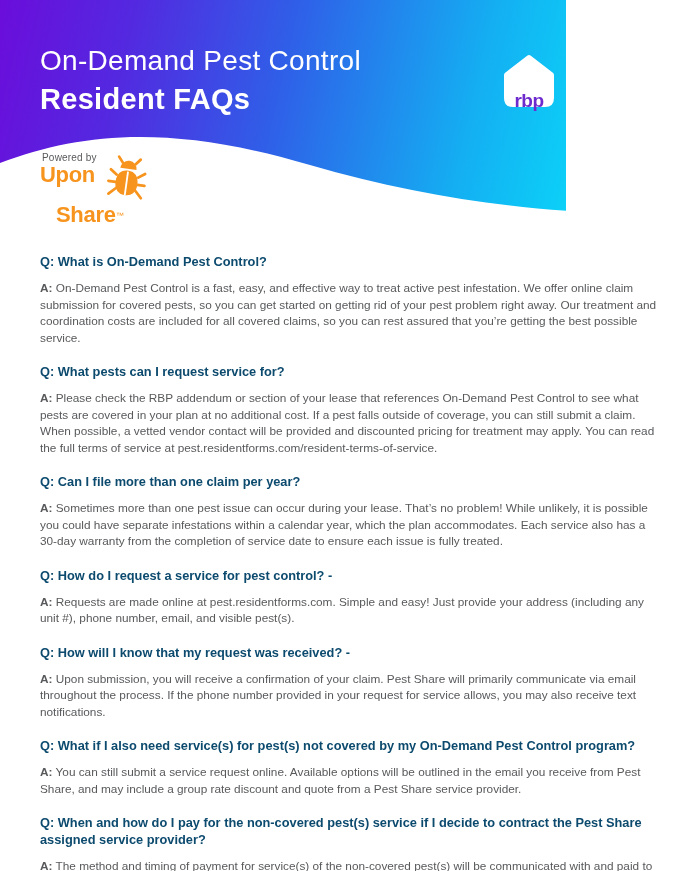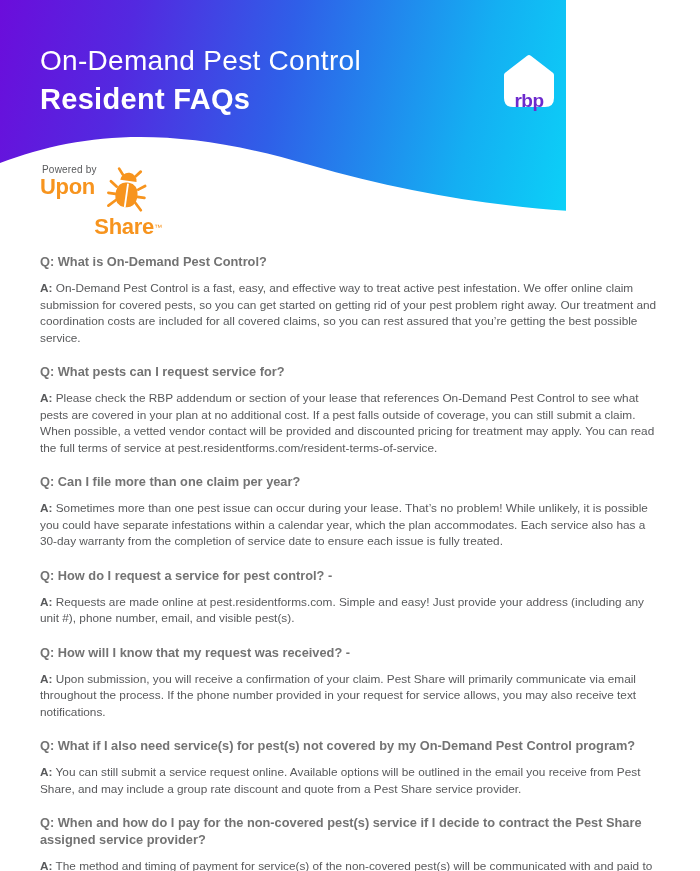--- a/index.html
+++ b/index.html
@@ -28,32 +28,32 @@
     color: #6d2acd; font-size: 19px; font-weight: 700; letter-spacing: -0.5px;
   }
   .sn-block { margin-left: 9px; color: #ffffff; position: relative; top: -4px; }
   .sn-by { font-size: 8px; vertical-align: top; position: relative; top: 2px; margin-right: 2px; }
   .sn-lines { display: inline-block; text-align: right; }
   .sn-line { font-size: 17px; font-weight: 700; line-height: 15px; letter-spacing: -0.3px; }
 
   .wave { position: absolute; left: 0; bottom: 0; width: 700px; height: 125px; display: block; }
 
   
-  .pestshare { position: absolute; left: 40px; top: 164px; width: 160px; height: 70px; }
+  .pestshare { position: absolute; left: 40px; top: 152px; width: 160px; height: 70px; }
   .powered-by { color: #58595b; font-size: 10px; letter-spacing: 0.2px; margin-left: 2px; }
   .ps-line1 { display: flex; align-items: flex-start; }
   .ps-word { color: #f7941e; font-weight: 700; font-size: 22px; line-height: 23px; letter-spacing: -0.3px; }
-  .ps-share { margin-left: 16px; text-align: center; }
+  .ps-share { margin-left: 16px; }
   .ps-tm { font-size: 8px; vertical-align: top; position: relative; top: 1px; font-weight: 400; }
   .bug { margin-left: 12px; margin-top: -8px; transform: rotate(8deg); }
 
   
   .faq { padding: 0 40px 0 40px; }
   .faq h3 {
-    color: #737373; font-size: 12.8px; font-weight: 700; line-height: 17px;
+    color: #0c4a6e; font-size: 12.8px; font-weight: 700; line-height: 17px;
     margin: 17px 0 10px 0;
   }
   .faq section:first-child h3 { margin-top: 3px; }
   .faq p { color: #58595b; font-size: 11.8px; line-height: 16.5px; }
   .faq p b { font-weight: 700; }
 </style>
 </head>
 <body>
 
 <div class="page">

